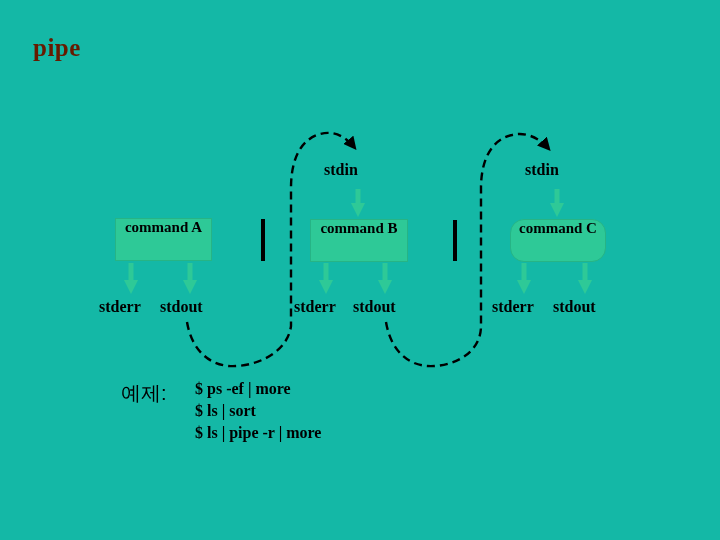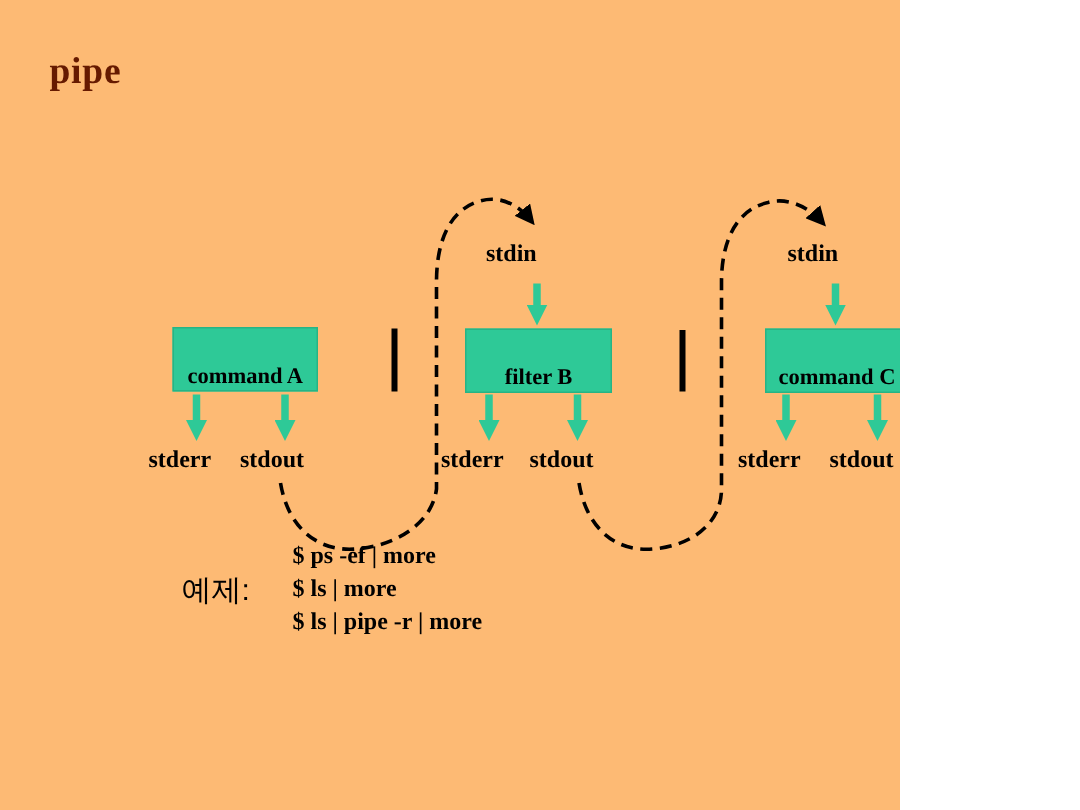--- a/index.html
+++ b/index.html
@@ -1,20 +1,20 @@
 <!DOCTYPE html>
 <html><head>
 <meta charset="utf-8">
 <style>
   html, body { margin: 0; padding: 0; background: #ffffff; }
   .slide {
     position: relative;
-    width: 600px;
+    width: 720px;
     height: 540px;
-    background: #fdba74;
+    background: #14b8a6;
     overflow: hidden;
     font-family: "Liberation Serif", "DejaVu Serif", serif;
   }
   .slide-title {
     position: absolute;
     left: 33px;
     top: 34px;
     font-size: 25px;
     font-weight: bold;
     color: #661a00;
@@ -23,30 +23,30 @@
   .flow-svg {
     position: absolute;
     left: 0; top: 0;
     width: 720px; height: 540px;
   }
   .cmd-box {
     position: absolute;
     background: #2ec997;
     border: 1px solid #26b485;
     display: flex;
-    align-items: flex-end;
+    align-items: flex-start;
     justify-content: center;
     font-size: 15px;
     font-weight: bold;
     color: #000000;
     box-sizing: border-box;
   }
   .box-a { left: 115px; top: 218px; width: 97px; height: 43px; }
   .box-b { left: 310px; top: 219px; width: 98px; height: 43px; }
-  .box-c { left: 510px; top: 219px; width: 96px; height: 43px; }
+  .box-c { left: 510px; top: 219px; width: 96px; height: 43px; border-radius: 14px; }
   .pipe-bar {
     position: absolute;
     width: 4px;
     background: #000000;
   }
   .pipe-1 { left: 261px; top: 219px; height: 42px; }
   .pipe-2 { left: 453px; top: 220px; height: 41px; }
   .io-label {
     position: absolute;
     width: 64px;
@@ -65,21 +65,21 @@
   .stdout-c { left: 553px; top: 298px; }
   .example-heading {
     position: absolute;
     left: 121px; top: 380px;
     font-size: 20px;
     color: #000000;
     font-family: "Liberation Sans", "DejaVu Sans", sans-serif;
   }
   .example-commands {
     position: absolute;
-    left: 195px; top: 360px;
+    left: 195px; top: 378px;
     font-size: 16px;
     font-weight: bold;
     color: #000000;
     line-height: 22px;
   }
   .example-note {
     position: absolute;
     left: 121px; top: 463px;
     font-size: 15px;
     font-weight: bold;
@@ -126,38 +126,38 @@
     <line class="teal-arrow" x1="326" y1="263" x2="326" y2="287" marker-end="url(#tealHead)"></line>
     <line class="teal-arrow" x1="385" y1="263" x2="385" y2="287" marker-end="url(#tealHead)"></line>
     <line class="teal-arrow" x1="524" y1="263" x2="524" y2="287" marker-end="url(#tealHead)"></line>
     <line class="teal-arrow" x1="585" y1="263" x2="585" y2="287" marker-end="url(#tealHead)"></line>
   </svg>
 
   <div class="cmd-box box-a">
     <span>command A</span>
   </div>
   <div class="cmd-box box-b">
-    <span>filter B</span>
+    <span>command B</span>
   </div>
   <div class="cmd-box box-c">
     <span>command C</span>
   </div>
 
   <div class="pipe-bar pipe-1"></div>
   <div class="pipe-bar pipe-2"></div>
 
   <div class="io-label stdin-1">stdin</div>
   <div class="io-label stdin-2">stdin</div>
   <div class="io-label stderr-a">stderr</div>
   <div class="io-label stdout-a">stdout</div>
   <div class="io-label stderr-b">stderr</div>
   <div class="io-label stdout-b">stdout</div>
   <div class="io-label stderr-c">stderr</div>
   <div class="io-label stdout-c">stdout</div>
 
   <div class="example-heading">예제:</div>
   <div class="example-commands">
     <div>$ ps -ef | more</div>
-    <div>$ ls | more</div>
+    <div>$ ls | sort</div>
     <div>$ ls | pipe -r | more</div>
   </div>
 
 </div>
 
 </body></html>

